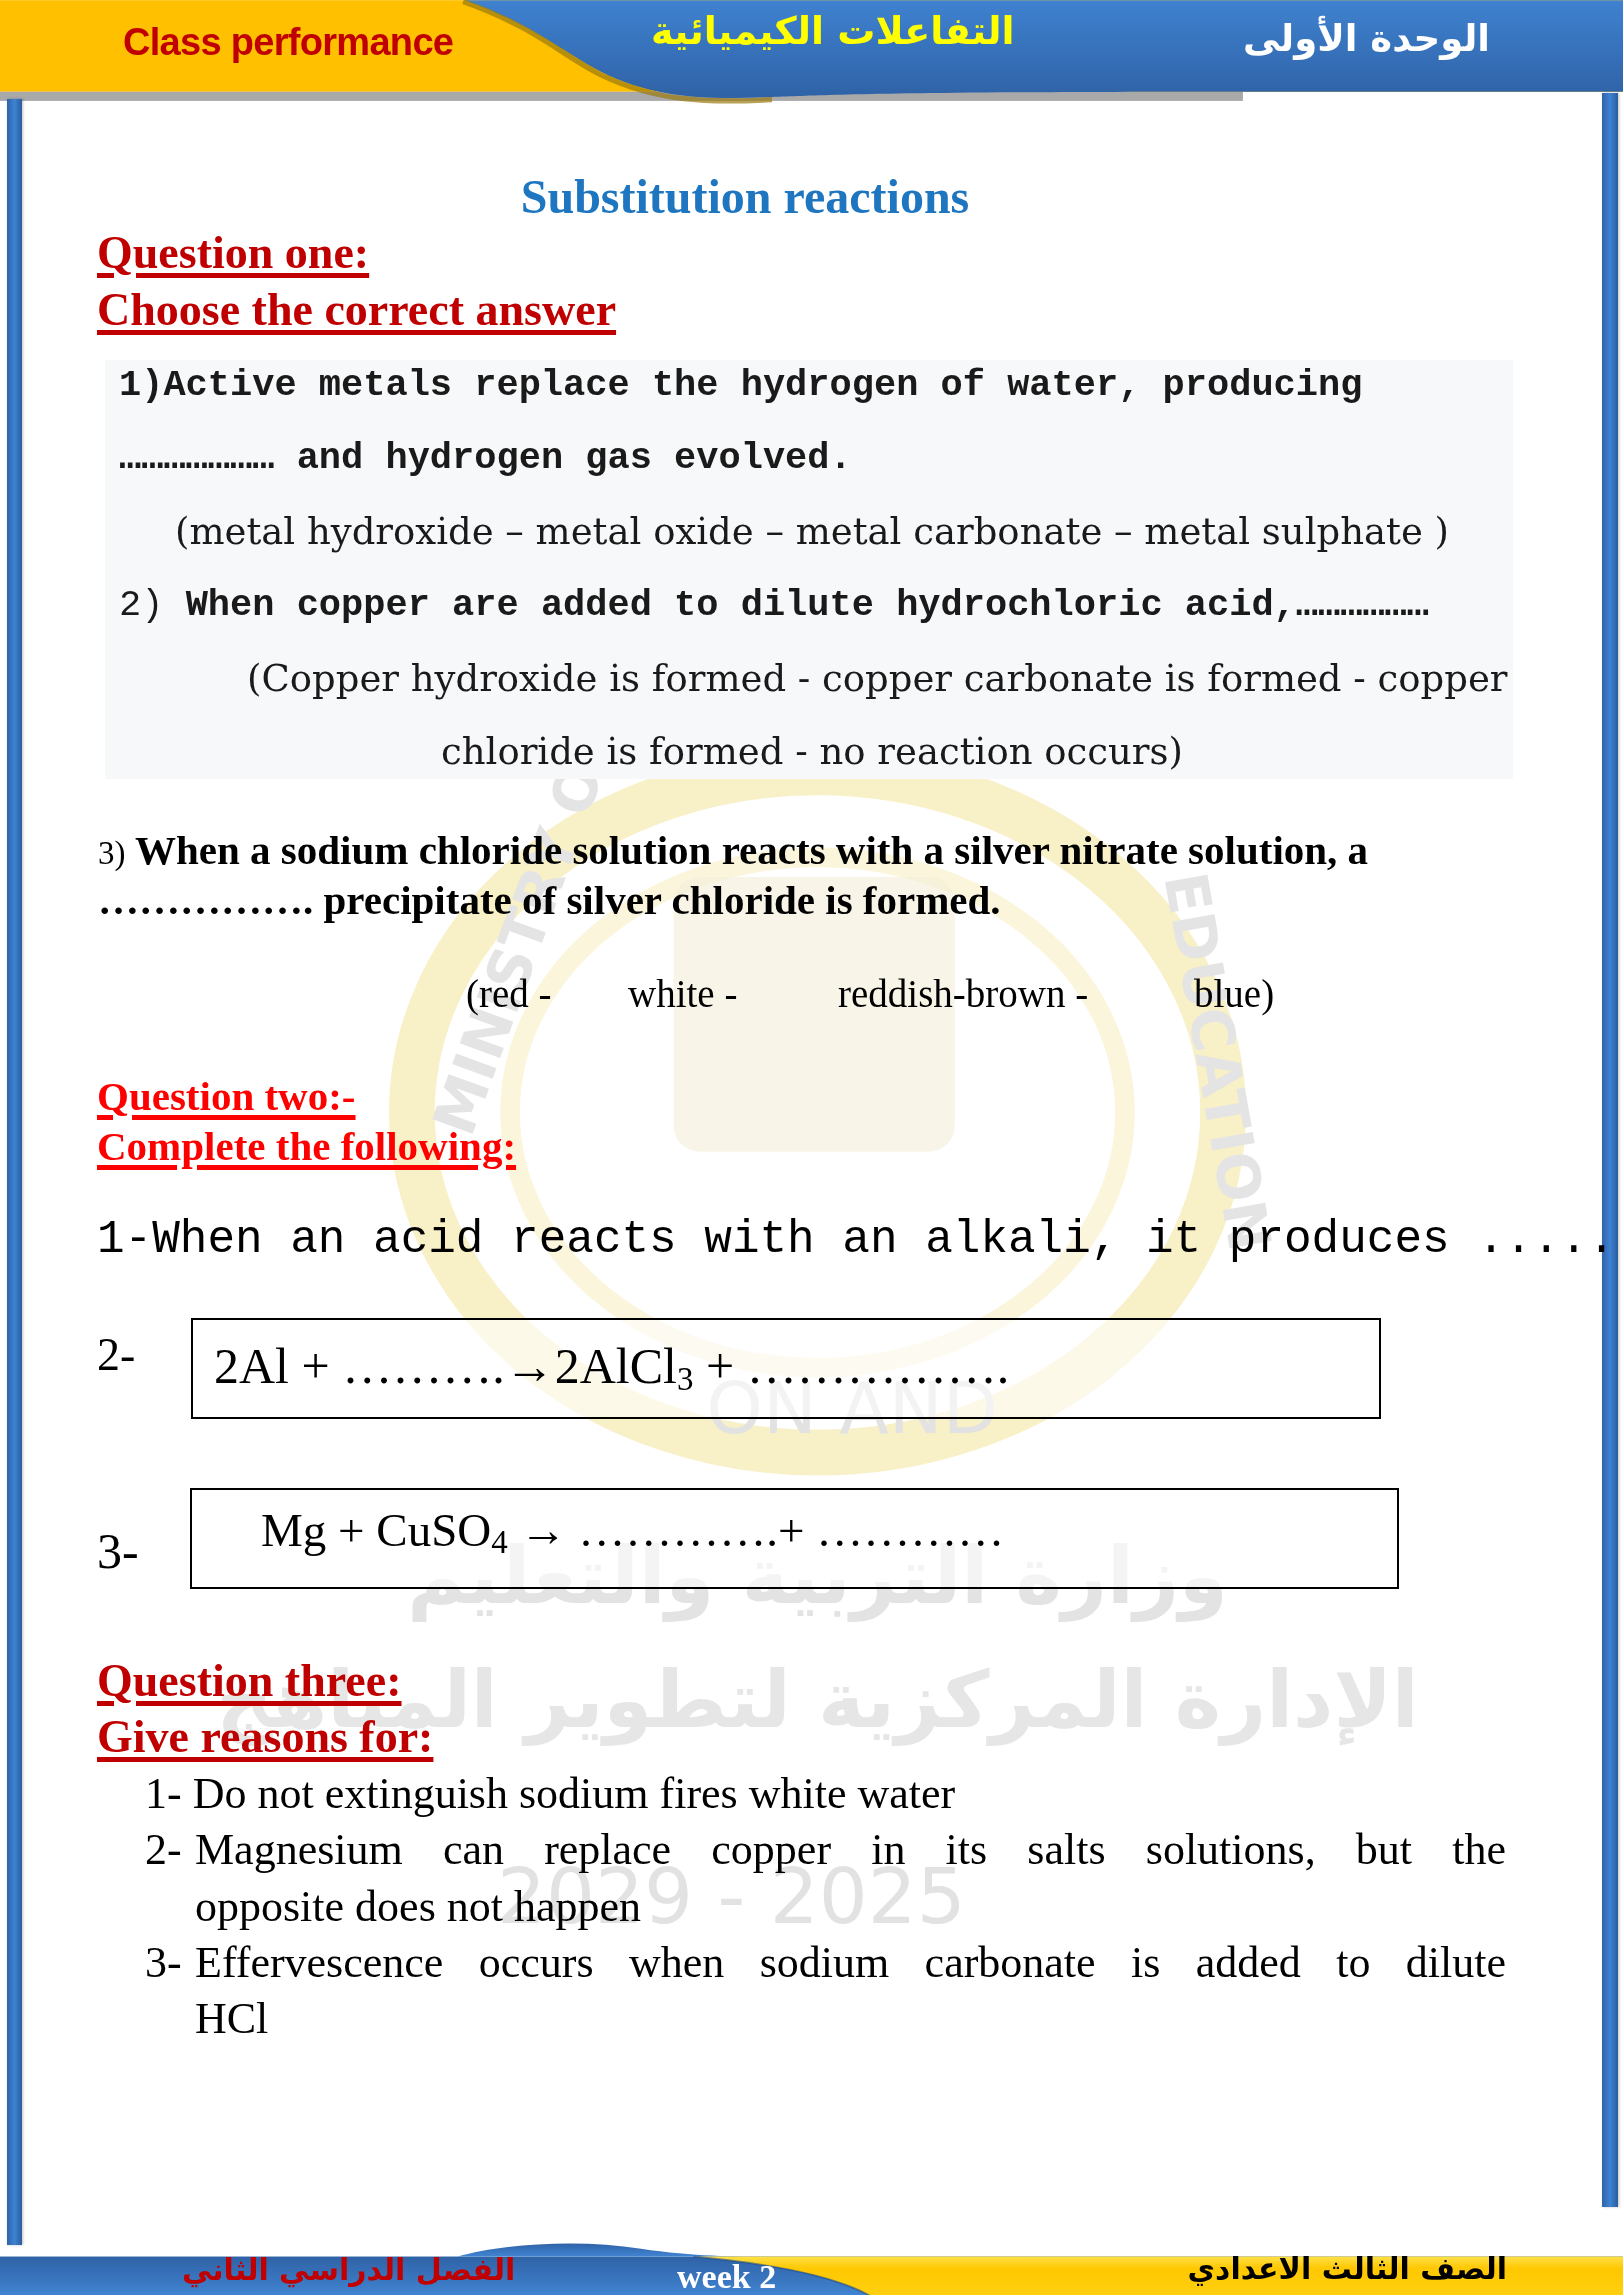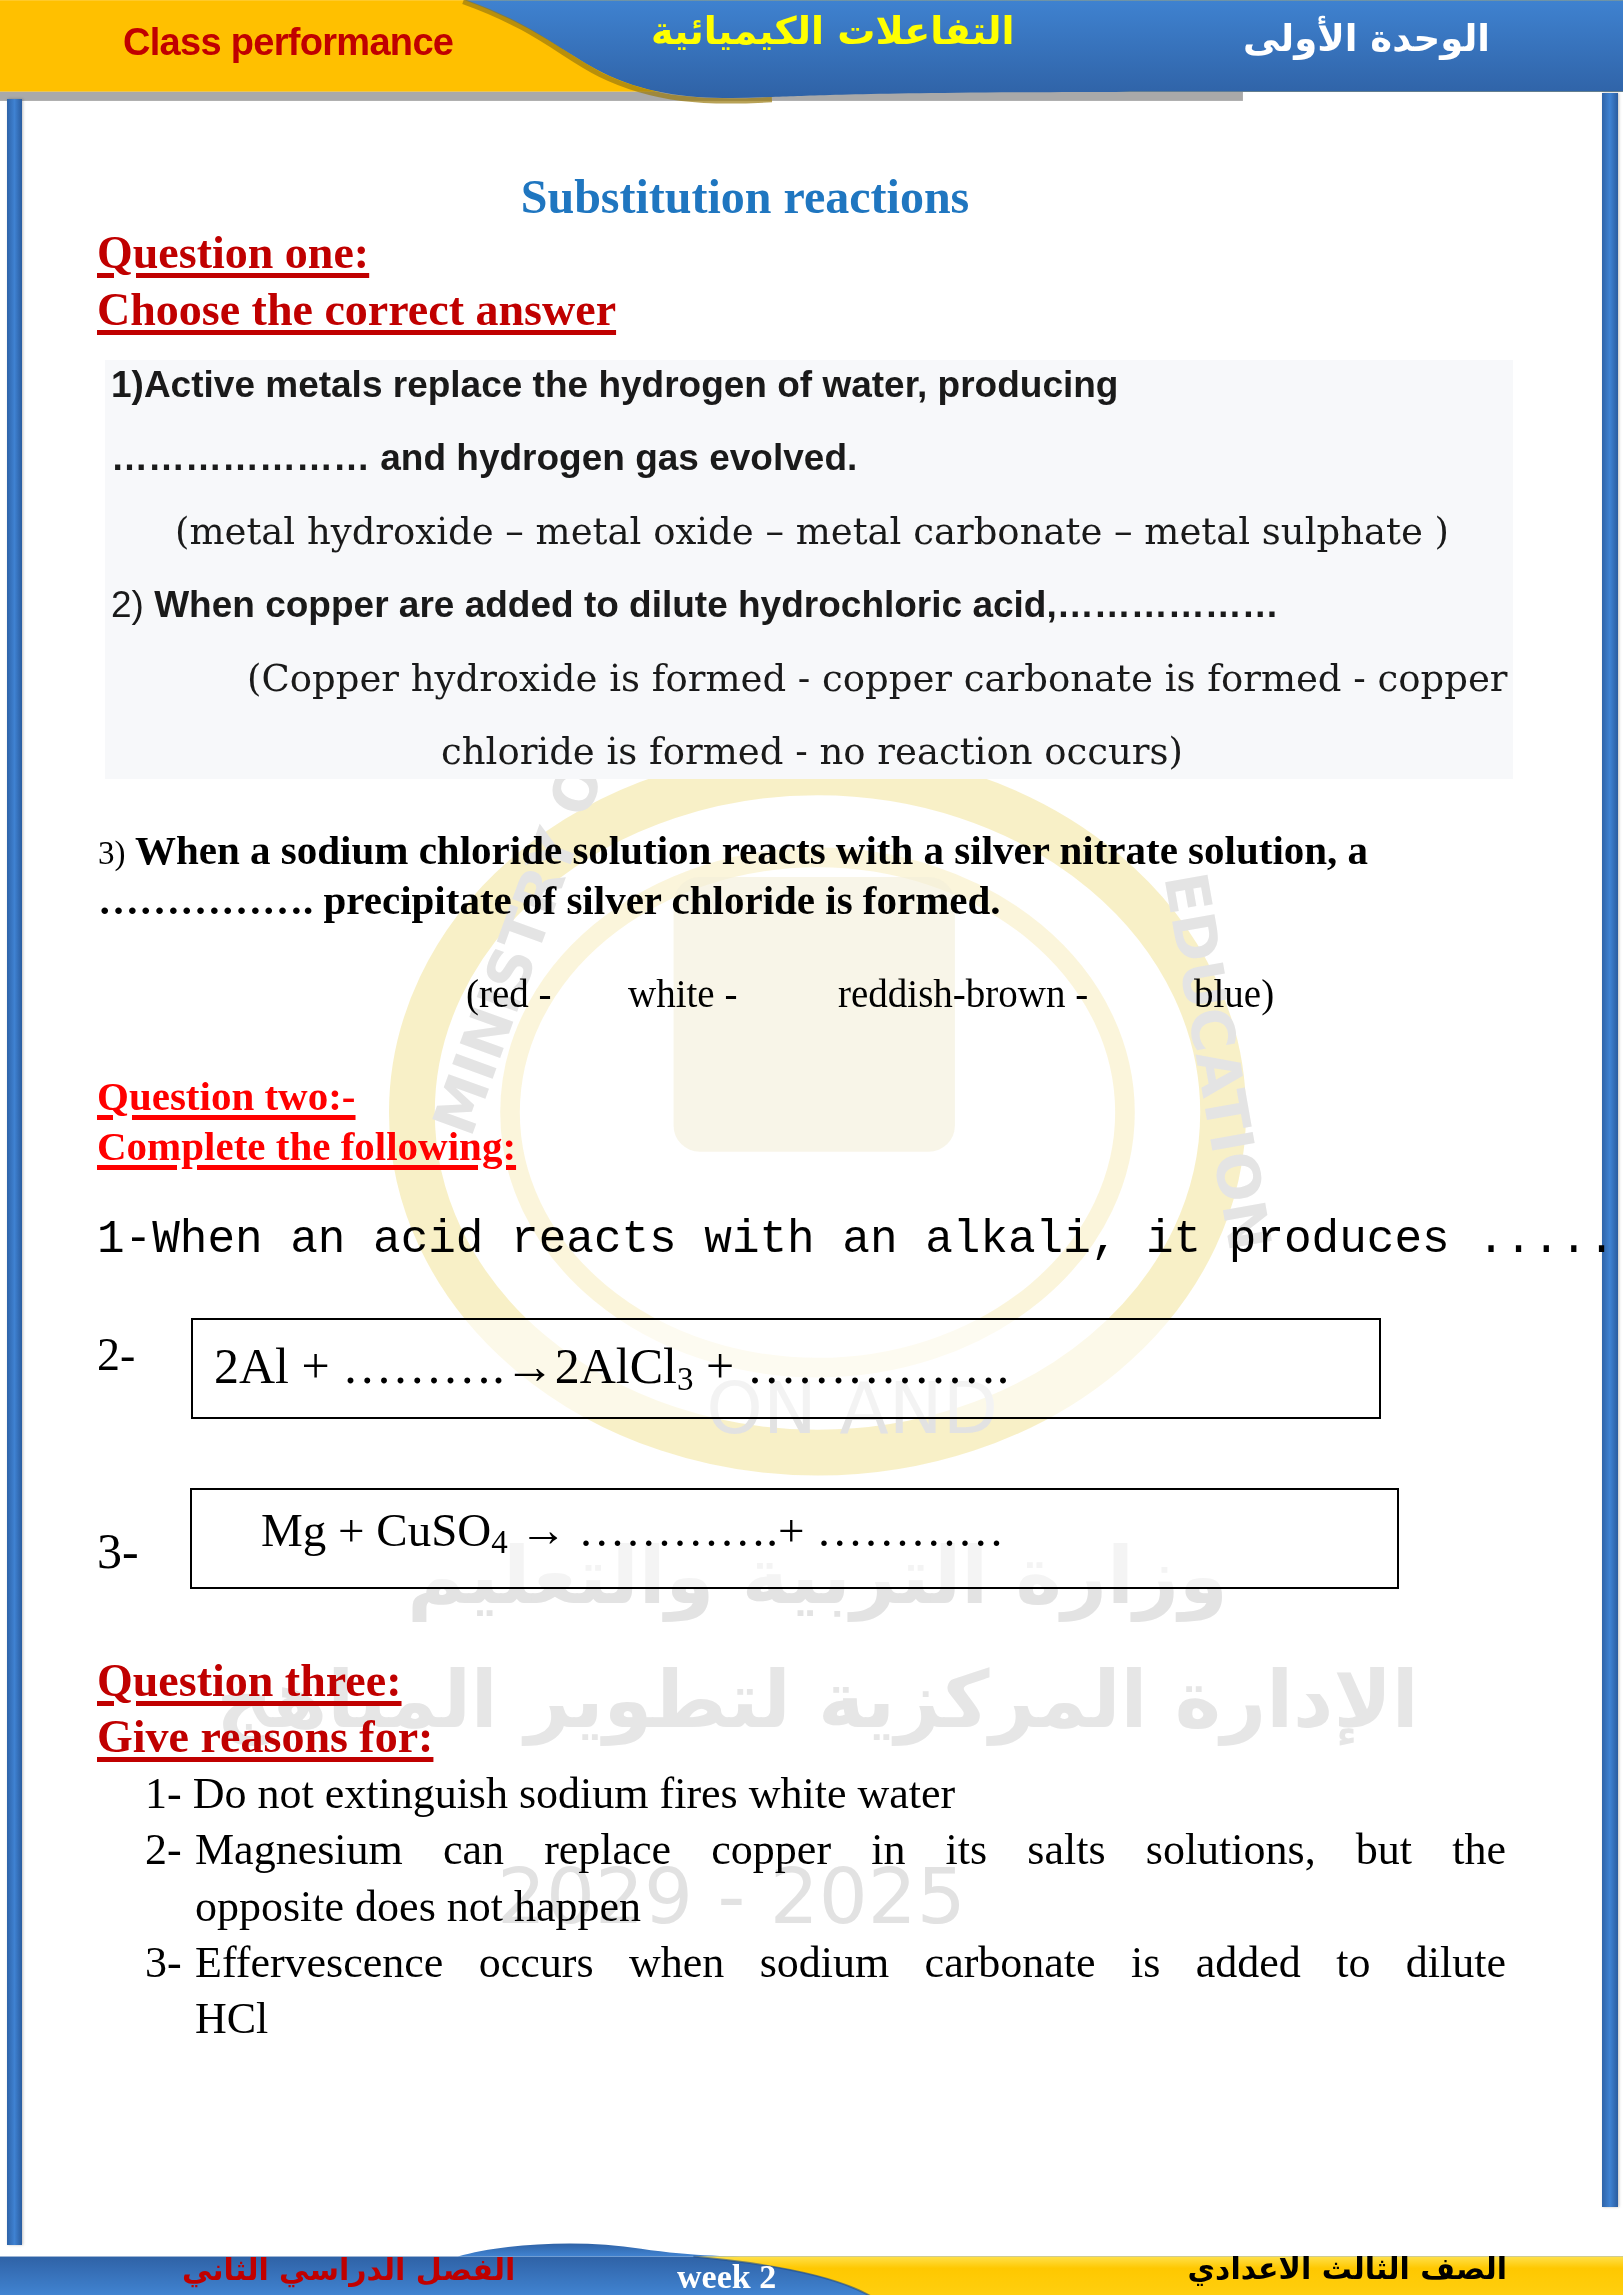--- a/index.html
+++ b/index.html
@@ -35,21 +35,21 @@
   .watermark { position:absolute; left:196px; top:772px; width:1243px; height:982px; pointer-events:none; }
 
   
   .abs { position:absolute; }
   .title { left:0; width:1490px; text-align:center; top:169px; font-weight:bold; font-size:48px; color:#1F76C0; }
   .qhead { font-weight:bold; font-size:46px; color:#C00000; text-decoration:underline;
            text-decoration-thickness:4.6px; text-underline-offset:5.2px; }
   .qhead.bright { color:#FF0000; font-size:41px; }
 
   .mcq-box { left:105px; top:360px; width:1408px; height:419px; background:#F7F8FA; }
-  .mcq { font-family:Liberation Sans, sans-serif; font-size:37px; color:#1a1a1a; white-space:nowrap; }
+  .mcq { font-family:Liberation Mono, monospace; font-size:37px; color:#1a1a1a; white-space:nowrap;margin-left:8px; }
   .mcq b { font-weight:bold; }
   .opts { font-family:"DejaVu Serif", serif; font-size:37px; color:#1a1a1a; white-space:nowrap; }
 
   .q3 { font-weight:bold; font-size:41px; white-space:nowrap; }
   .q3 .num { font-weight:normal; font-size:33px; }
   .q3opts { font-size:39px; white-space:pre; }
 
   .body-line { font-size:46px; white-space:nowrap; }
   .eqbox { border:2px solid #000; background:rgba(255,255,255,0.6); }
   .eq { font-size:50px; white-space:nowrap; }

